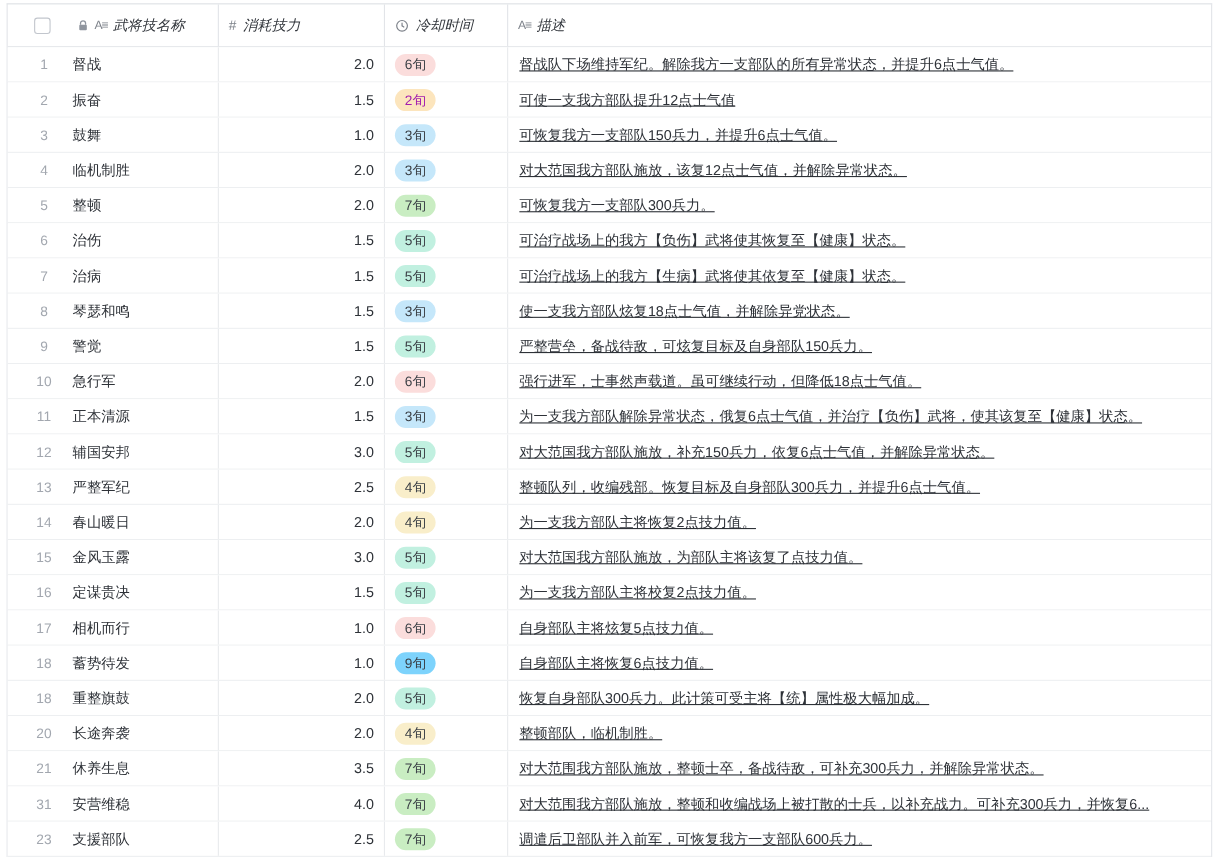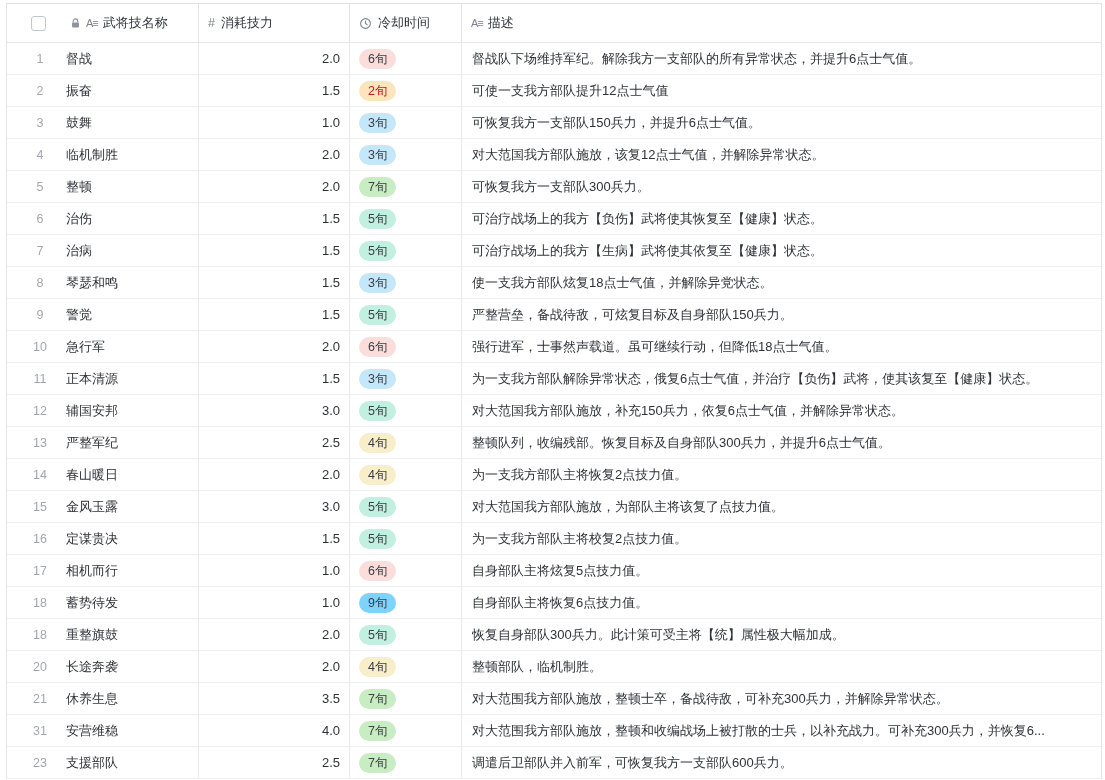--- a/index.html
+++ b/index.html
@@ -14,28 +14,28 @@
     border-right:1px solid #e2e4e8; overflow:hidden; white-space:nowrap; }
   .th:last-child { border-right:none; }
   .th-name { padding-left:24px; }
   .checkbox { width:15px; height:15px; border:1.5px solid #c2c6cd; border-radius:3px;
     flex:0 0 auto; margin-right:24px; background:#fff; }
   .ficon { color:#7d828a; font-size:11px; letter-spacing:-1px; margin-right:4px;
     flex:0 0 auto; display:inline-flex; align-items:center; }
   .ficon svg { display:block; }
   .lockicon { margin-right:5px; display:inline-flex; align-items:center; }
   .th-cost, .th-cool, .th-desc { padding-left:9px; }
-  .th-label { margin-left:1px; }
+  .th-label { margin-left:1px;font-style:italic; }
   .hash { font-size:12.5px; color:#7d828a; margin-right:5px; font-weight:400; }
   .tbody { }
   .tr { display:grid; grid-template-columns:192px 151px 112px 1fr; height:32px;
     border-bottom:1px solid #edeff1; background:#fff; }
   .td { display:flex; align-items:center; font-size:13px; color:#2e3238;
     border-right:1px solid #e8eaed; overflow:hidden; }
-  .td:last-child { border-right:none; }
+  .td:last-child { border-right:none;text-decoration:underline; }
   .td-name { }
   .row-num { width:30px; margin-left:18px; text-align:center; font-size:12.5px;
     color:#a2a7af; flex:0 0 auto; }
   .row-name { margin-left:11px; white-space:nowrap; }
   .td-cost { justify-content:flex-end; padding-right:9px; }
   .td-cool { padding-left:9px; }
   .badge { display:inline-block; padding:2px 9px; border-radius:10px; font-size:12.5px;
     line-height:16px; white-space:nowrap;text-align:center; }
   .td-desc { padding-left:10px; padding-right:12px; }
   .desc-text { white-space:nowrap; overflow:hidden; text-overflow:ellipsis; width:100%; }
@@ -92,21 +92,21 @@
     </div>
   </div>
 
   <div class="tr">
     <div class="td td-name">
       <span class="row-num">2</span>
       <span class="row-name">振奋</span>
     </div>
     <div class="td td-cost">1.5</div>
     <div class="td td-cool">
-      <span class="badge" style="background: rgb(252, 229, 189); color: #b91c1c;">2旬</span>
+      <span class="badge" style="background: rgb(252, 229, 189); color: #a21caf;">2旬</span>
     </div>
     <div class="td td-desc">
       <span class="desc-text">可使一支我方部队提升12点士气值</span>
     </div>
   </div>
 
   <div class="tr">
     <div class="td td-name">
       <span class="row-num">3</span>
       <span class="row-name">鼓舞</span>

